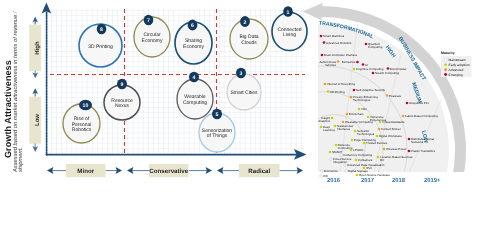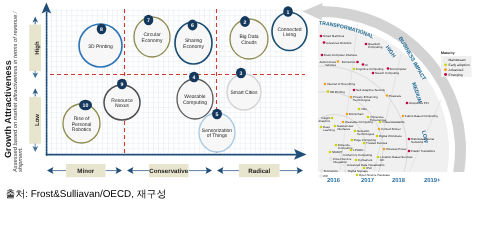--- a/index.html
+++ b/index.html
@@ -435,16 +435,13 @@
               <text x="448.6" y="70.8" class="lgI">Advanced</text>
             </g>
             <g>
               <circle cx="445.6" cy="74.55" r="1.45" fill="#c2003b" stroke="none" stroke-width="0.3"></circle>
               <text x="448.6" y="75.64999999999999" class="lgI">Emerging</text>
             </g>
           </g>
   </g>
  </g>
 </svg>
-<div style="position:absolute;left:5.5px;top:184px">
-  <span class="cap">출처: Frost&amp;Sulliavan/OECD, 재구성</span>
 </div>
-</div>
 
 </body></html>

